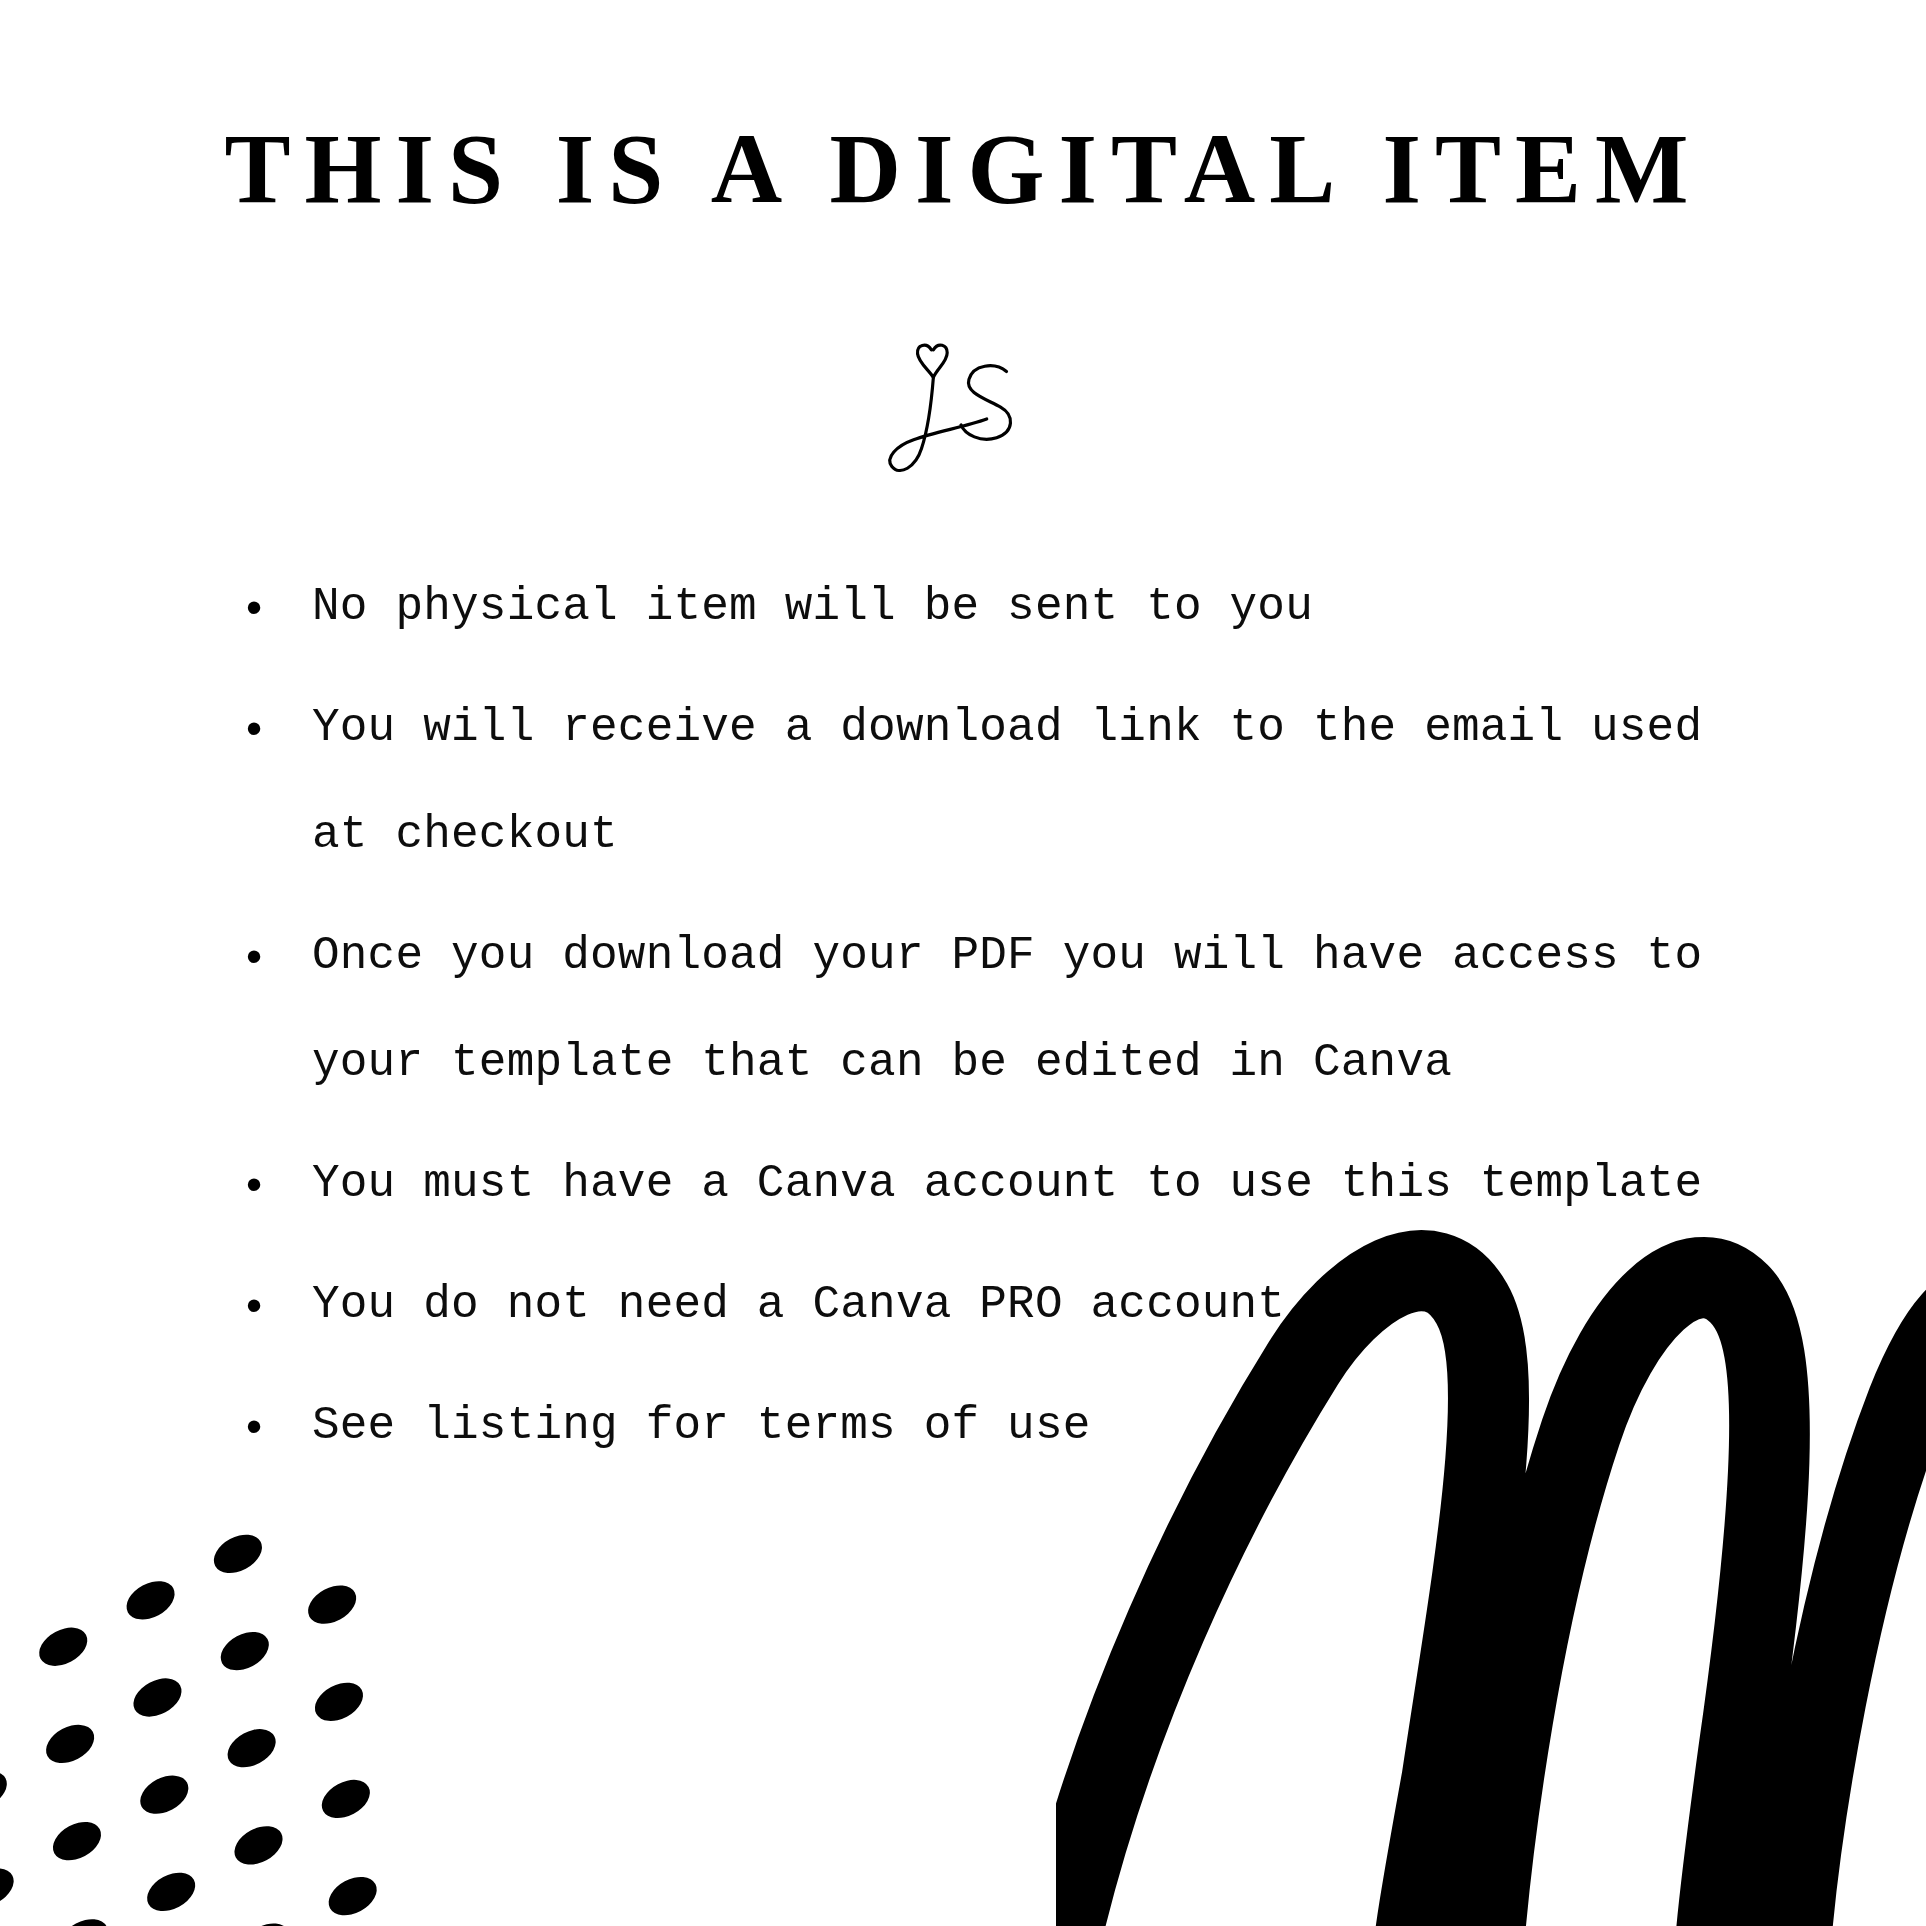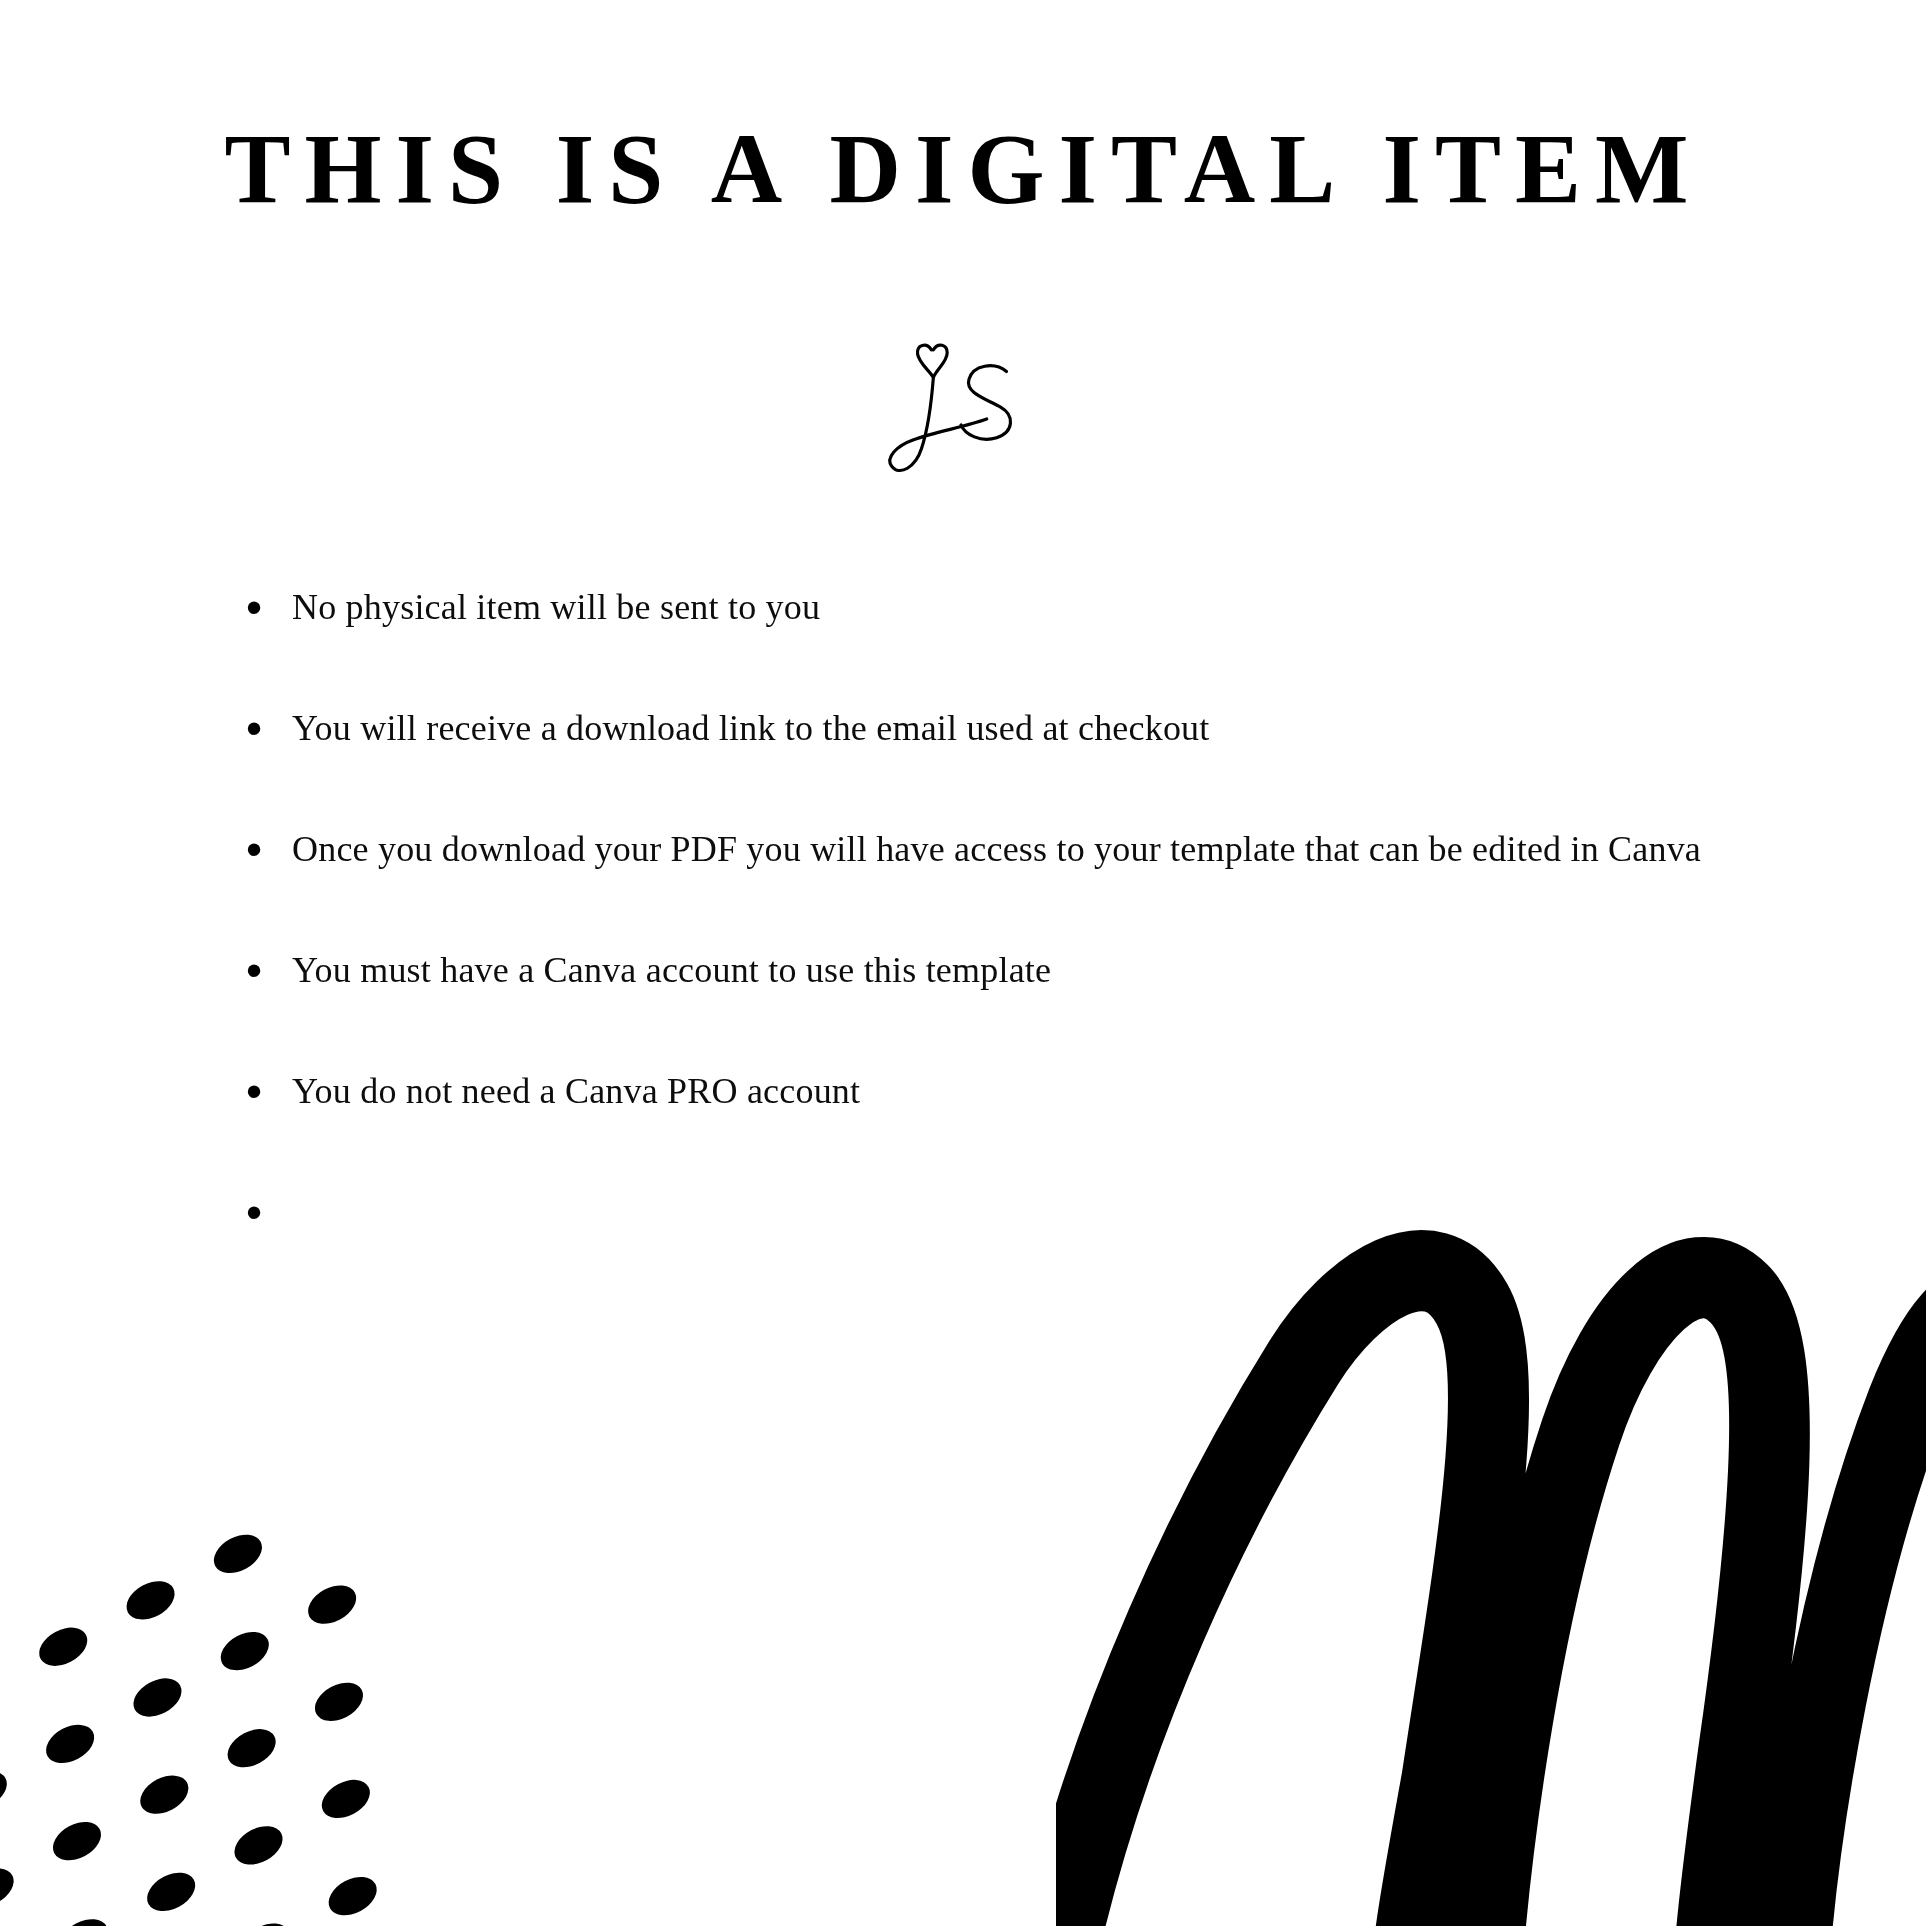--- a/index.html
+++ b/index.html
@@ -63,27 +63,28 @@
   }
   .bullet {
     flex: 0 0 auto;
     width: 46px;
     font-size: 46px;
     line-height: 107px;
     text-align: left;
     color: #000;
   }
   .item-text {
-    font-size: 36px;
+    font-size: 46px;
     line-height: 107px;
     letter-spacing: 0.2px;
     color: #0d0d0d;
-    font-family: Liberation Serif, serif;
+    font-family: Liberation Mono, monospace;
     font-weight: 400;
     max-width: 1416px;
+    margin-left: 20px;
   }
 
   
   .dots {
     position: absolute;
     left: -30px;
     bottom: -40px;
     width: 554px;
     height: 455px;
     pointer-events: none;
@@ -141,20 +142,21 @@
       <span class="item-text">You must have a Canva account to use this template</span>
     </div>
 
     <div class="list-item">
       <span class="bullet">•</span>
       <span class="item-text">You do not need a Canva PRO account</span>
     </div>
 
     <div class="list-item">
       <span class="bullet">•</span>
+      <span class="item-text">See listing for terms of use</span>
     </div>
 
   </div>
 
   <div class="dots">
     <svg viewBox="0 0 560 460" width="554" height="455" aria-hidden="true">
       <g fill="#000000">
         <g transform="rotate(-28 280 230)">
           <ellipse cx="60" cy="60" rx="26" ry="17"></ellipse>
           <ellipse cx="160" cy="60" rx="26" ry="17"></ellipse>

